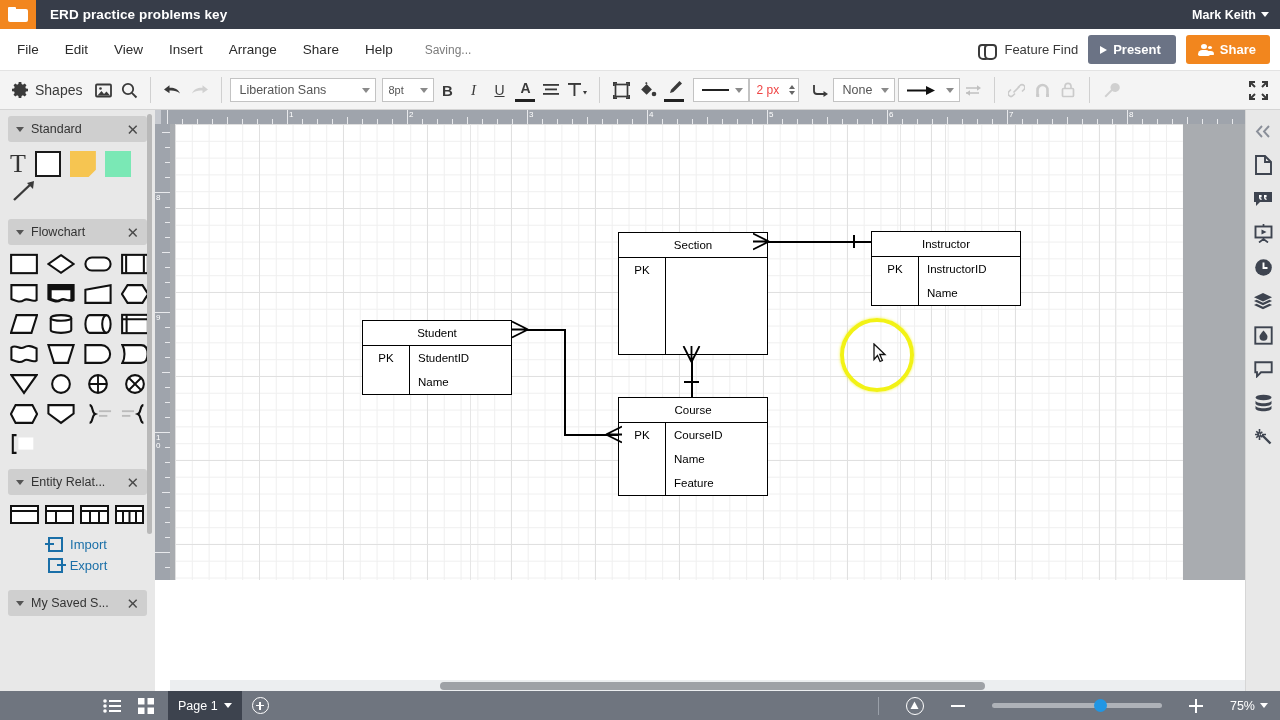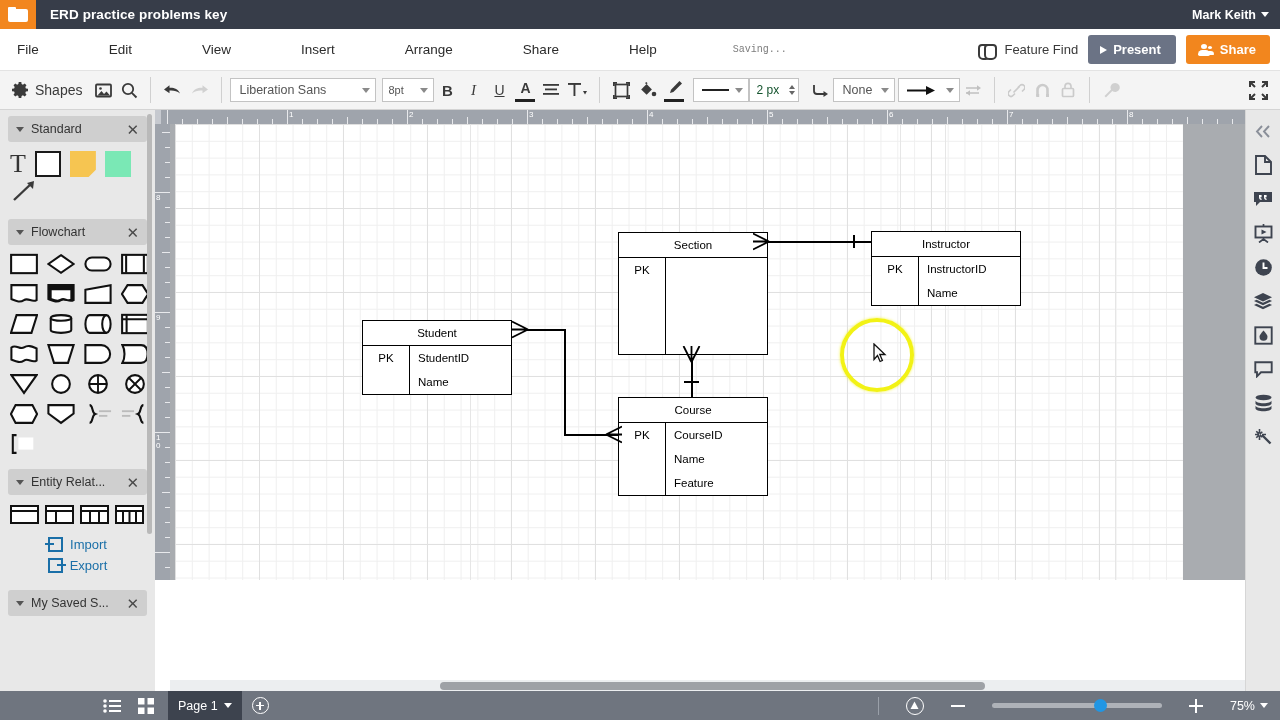--- a/index.html
+++ b/index.html
@@ -37,24 +37,23 @@
     display: flex; align-items: center; gap: 5px;
   }
   .caret-down { width: 0; height: 0; border-left: 4px solid transparent;
     border-right: 4px solid transparent; border-top: 5px solid currentColor; }
 
   
   .menubar {
     position: absolute; top: 29px; left: 0; width: 1280px; height: 42px;
     background: #fff; display: flex; align-items: center; padding-left: 17px;
     border-bottom: 1px solid #e3e3e3;
-    gap: 44px;
   }
   .menu-item { font-size: 13.5px; color: #2b2b2b; margin-right: 26px; cursor: default; }
-  .saving-text { font-size: 10px; color: #7c7c7c; margin-left: 6px; font-family: Liberation Mono, monospace; }
+  .saving-text { font-size: 12px; color: #7c7c7c; margin-left: 6px; }
   .menu-right { margin-left: auto; display: flex; align-items: center; gap: 10px; margin-right: 10px; }
   .feature-find { display: flex; align-items: center; gap: 7px; font-size: 13px; color: #3a3a3a; }
   .binoculars { position: relative; width: 19px; height: 12px; }
   .binoculars::before, .binoculars::after {
     content: ""; position: absolute; top: 0; width: 9px; height: 12px;
     border: 2.2px solid #3a3a3a; border-radius: 4px 4px 5px 5px; background: #fff;
   }
   .binoculars::before { left: 0; } .binoculars::after { right: 0; }
   .btn-present {
     background: #6b7385; color: #fff; font-size: 13px; font-weight: bold;
@@ -105,21 +104,21 @@
   .sel-caret { width:0;height:0;border-left:4px solid transparent;
     border-right:4px solid transparent;border-top:5px solid #8a8a8a; margin-left: 6px;}
   .font-sel { width: 146px; }
   .size-sel { width: 52px; padding-left: 5px; }
   .line-sel { width: 56px; }
   .arrow-sel { width: 62px; }
   .cap-sel { width: 62px; justify-content: space-between; }
   .stroke-w {
     height: 24px; border: 1px solid #c3c3c3; background: #fff; width: 50px;
     display:flex; align-items:center; justify-content:space-between; padding:0 3px 0 6px;
-    font-size: 12px; color: #14532d;
+    font-size: 12px; color: #ef4444;
   }
   .spin { display:flex; flex-direction:column; gap:2px; }
   .spin i { display:block; width:0;height:0;border-left:3px solid transparent;
     border-right:3px solid transparent; }
   .spin i.up { border-bottom: 4px solid #666; }
   .spin i.dn { border-top: 4px solid #666; }
   .bold-i { font-weight: bold; font-size: 15px; }
   .ital-i { font-style: italic; font-family: "Liberation Serif", serif; font-size: 15px; }
   .und-i { text-decoration: underline; font-size: 14px; }
   .tcolor { position: relative; font-size: 14px; font-weight: bold; padding-bottom:4px;}

